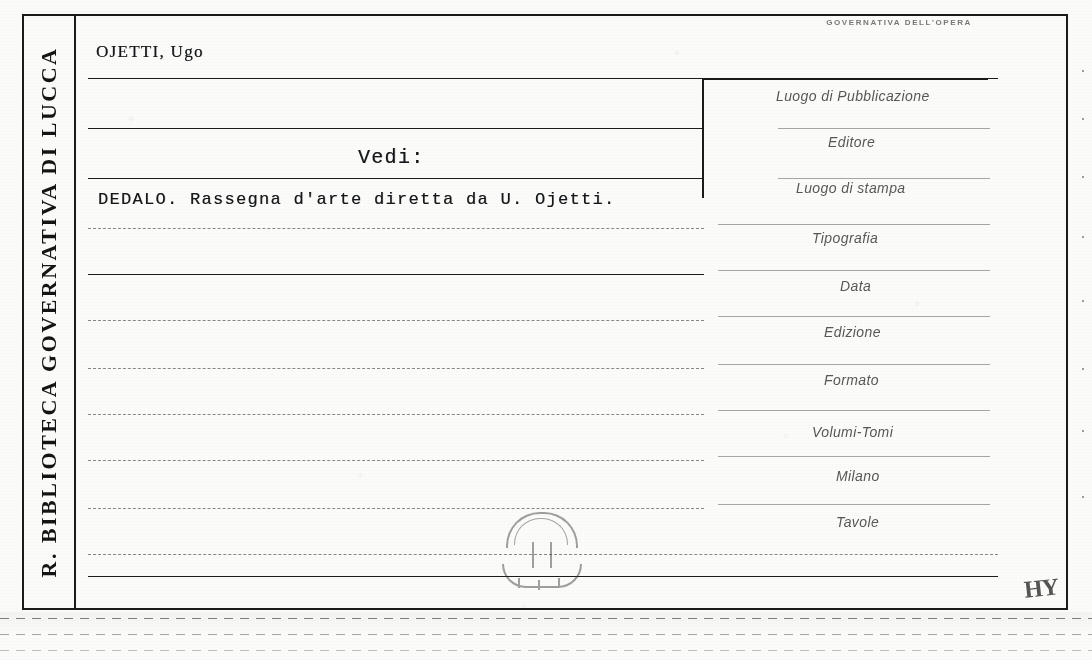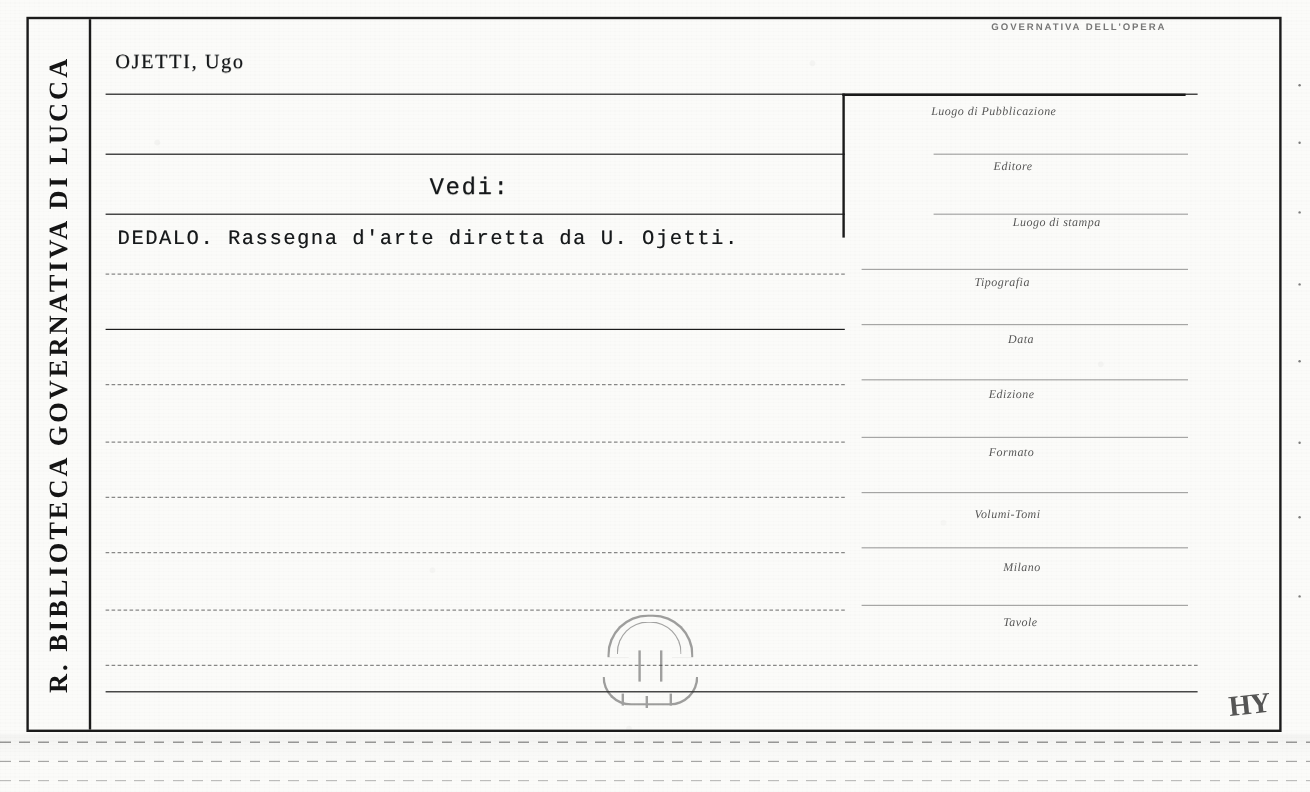--- a/index.html
+++ b/index.html
@@ -125,23 +125,23 @@
     top: 78px;
     left: 702px;
     width: 286px;
     height: 0;
     border-top: 2px solid #1b1b1b;
   }
 
   
   .field-label {
     position: absolute;
-    font-family: Liberation Serif, serif;
+    font-family: Liberation Sans, sans-serif;
     font-style: italic;
-    font-size: 10px;
+    font-size: 14px;
     color: #3a3a3a;
     letter-spacing: 0.4px;
     white-space: nowrap;
     opacity: 0.85;
   }
 
   
   .typed {
     position: absolute;
     font-family: "Liberation Mono", monospace;
@@ -291,21 +291,21 @@
     <div class="rule faded" style="top: 488px; left: 640px; width: 272px;"></div>
     <div class="rule dashed" style="top: 538px; width: 910px;"></div>
     <div class="rule" style="top: 560px; width: 910px;"></div>
   </div>
 
   <div class="right-col-top"></div>
   <div class="right-col-line"></div>
 
   <div class="field-label" style="left: 776px; top: 88px;">Luogo di Pubblicazione</div>
   <div class="field-label" style="left: 828px; top: 134px;">Editore</div>
-  <div class="field-label" style="left: 796px; top: 180px; margin-left: 48px;">Luogo di stampa</div>
+  <div class="field-label" style="left: 796px; top: 180px;">Luogo di stampa</div>
   <div class="field-label" style="left: 812px; top: 230px;">Tipografia</div>
   <div class="field-label" style="left: 840px; top: 278px;">Data</div>
   <div class="field-label" style="left: 824px; top: 324px;">Edizione</div>
   <div class="field-label" style="left: 824px; top: 372px;">Formato</div>
   <div class="field-label" style="left: 812px; top: 424px;">Volumi-Tomi</div>
   <div class="field-label" style="left: 836px; top: 468px;">Milano</div>
   <div class="field-label" style="left: 836px; top: 514px;">Tavole</div>
 
   <div class="typed big" style="left: 96px; top: 42px; font-family: Liberation Serif, serif;">OJETTI, Ugo</div>
   <div class="typed mid" style="left: 358px; top: 146px;">Vedi:</div>

